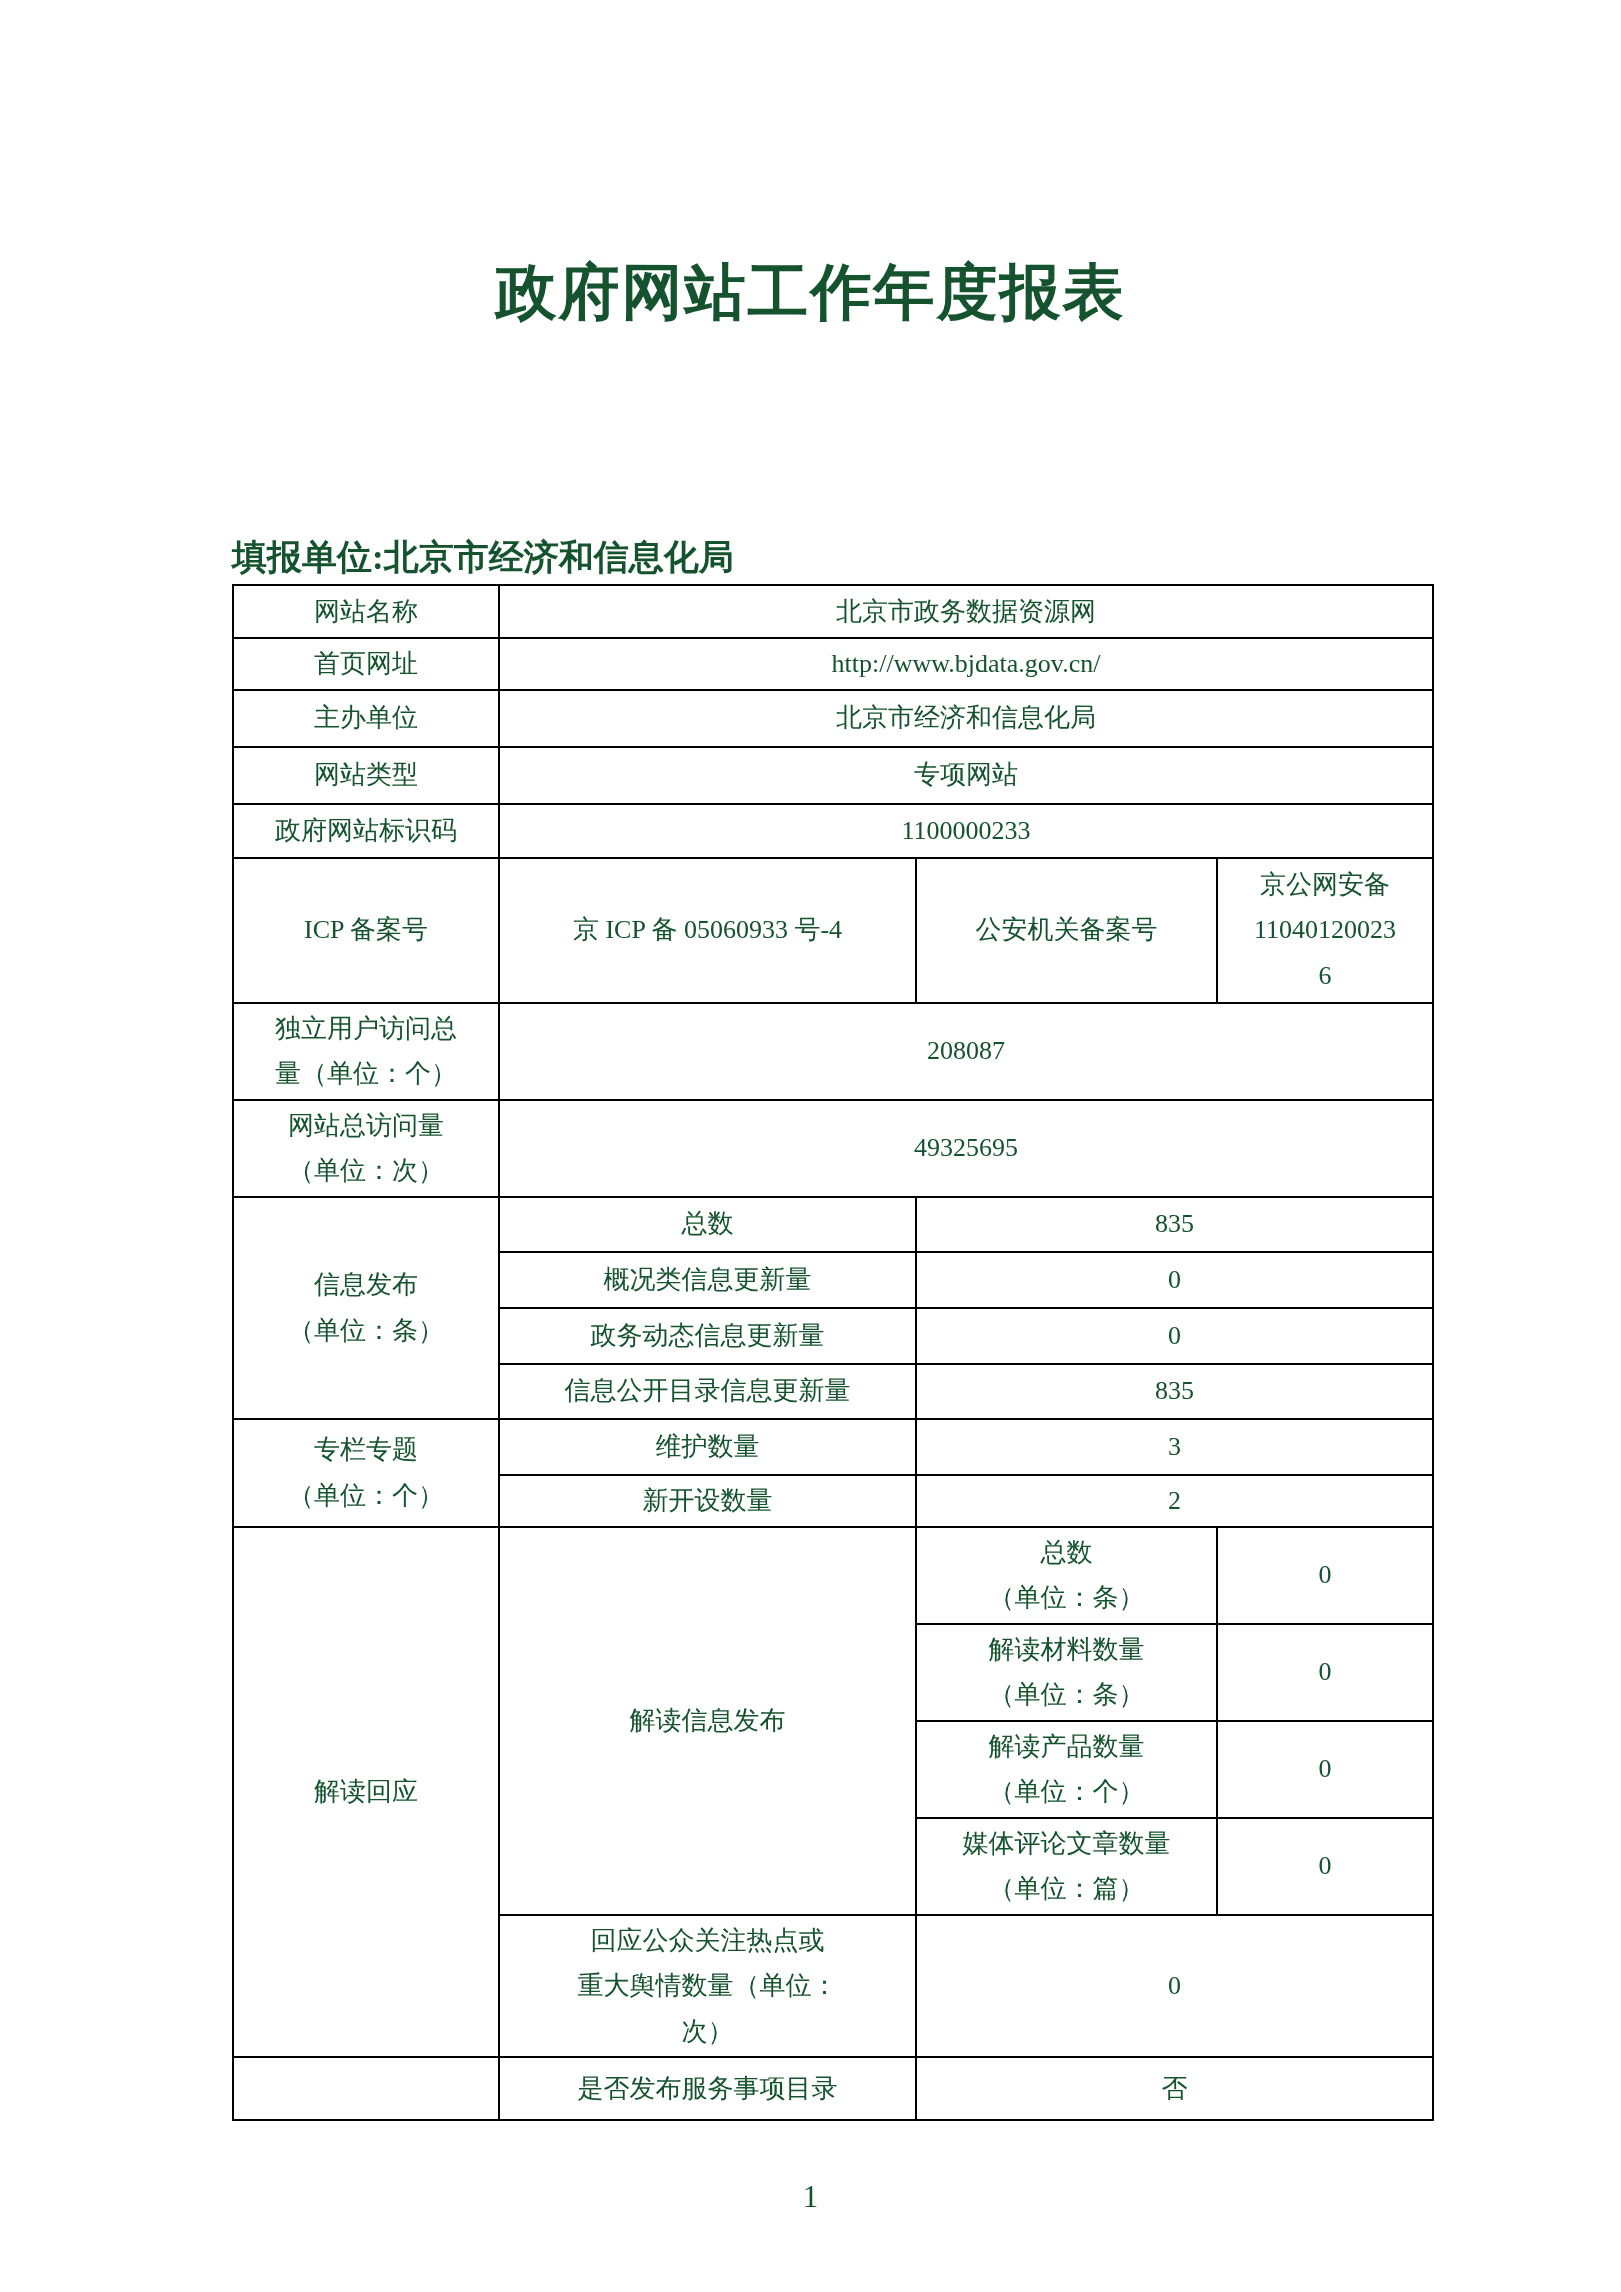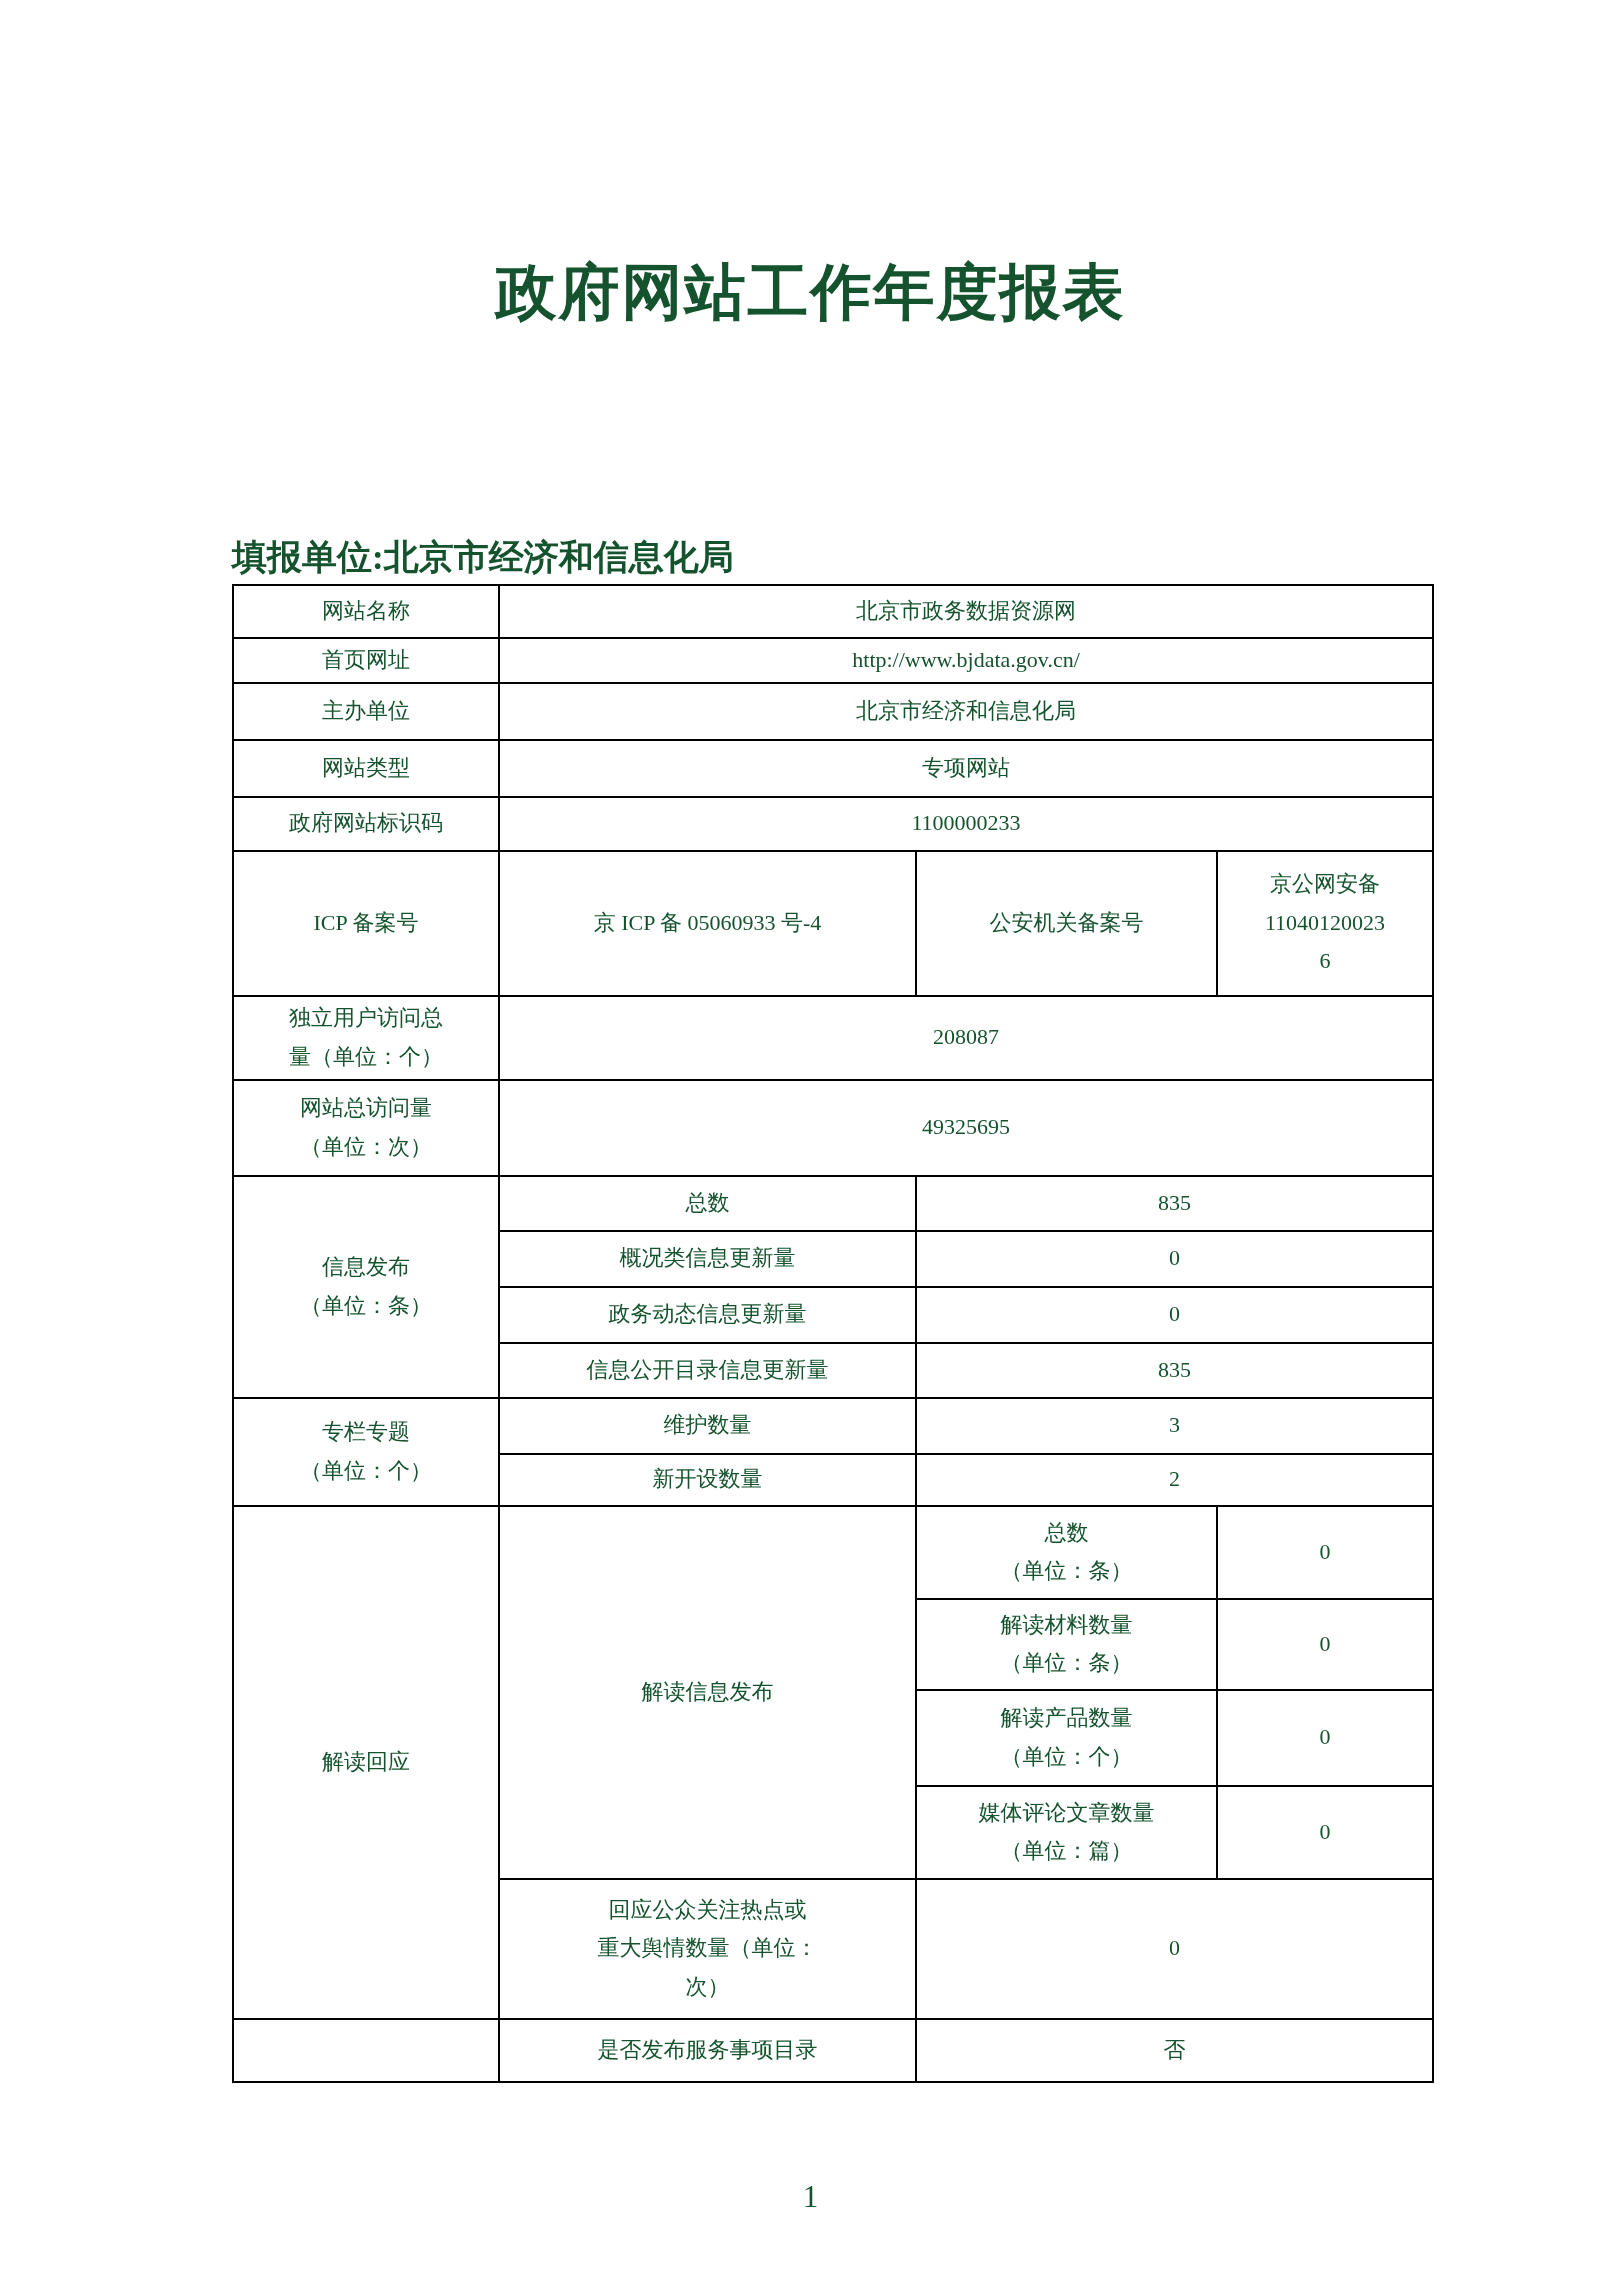--- a/index.html
+++ b/index.html
@@ -53,21 +53,21 @@
     table-layout: fixed;
     border: 2.9px solid #000;
   }
   table.report-table td {
     border: 2px solid #000;
     border-top-width: 2.9px;
     border-bottom-width: 2.9px;
     text-align: center;
     vertical-align: middle;
     font-family: "Liberation Serif", "DejaVu Serif", serif;
-    font-size: 22px;
+    font-size: 26px;
     line-height: 1.75;
     white-space: pre-line;
     padding: 2px 7.8px;
     overflow: hidden;
   }
   .page-number {
     position: absolute;
     top: 2135px;
     left: 0;
     width: 100%;

